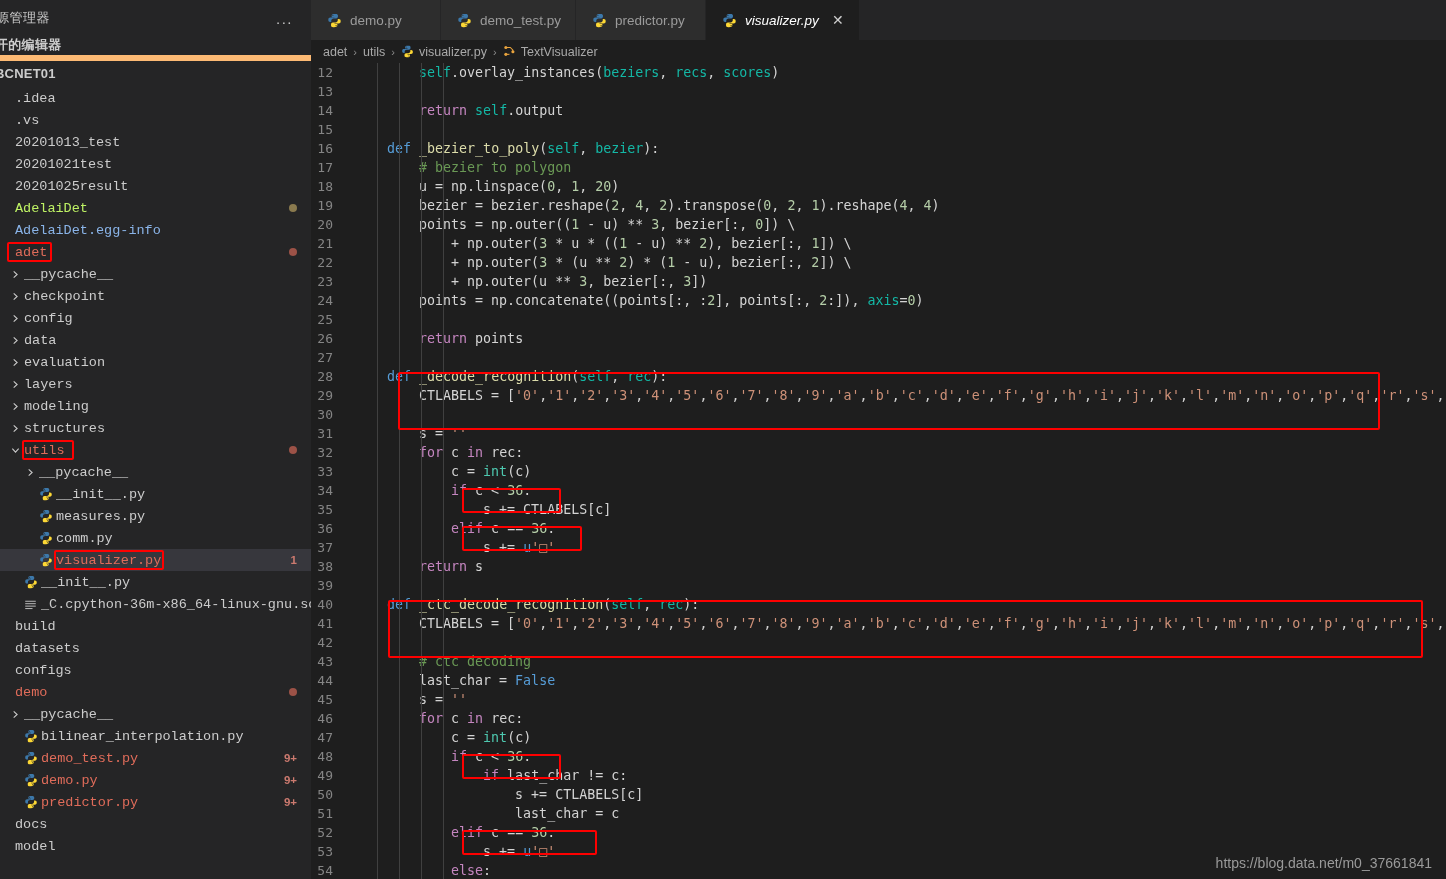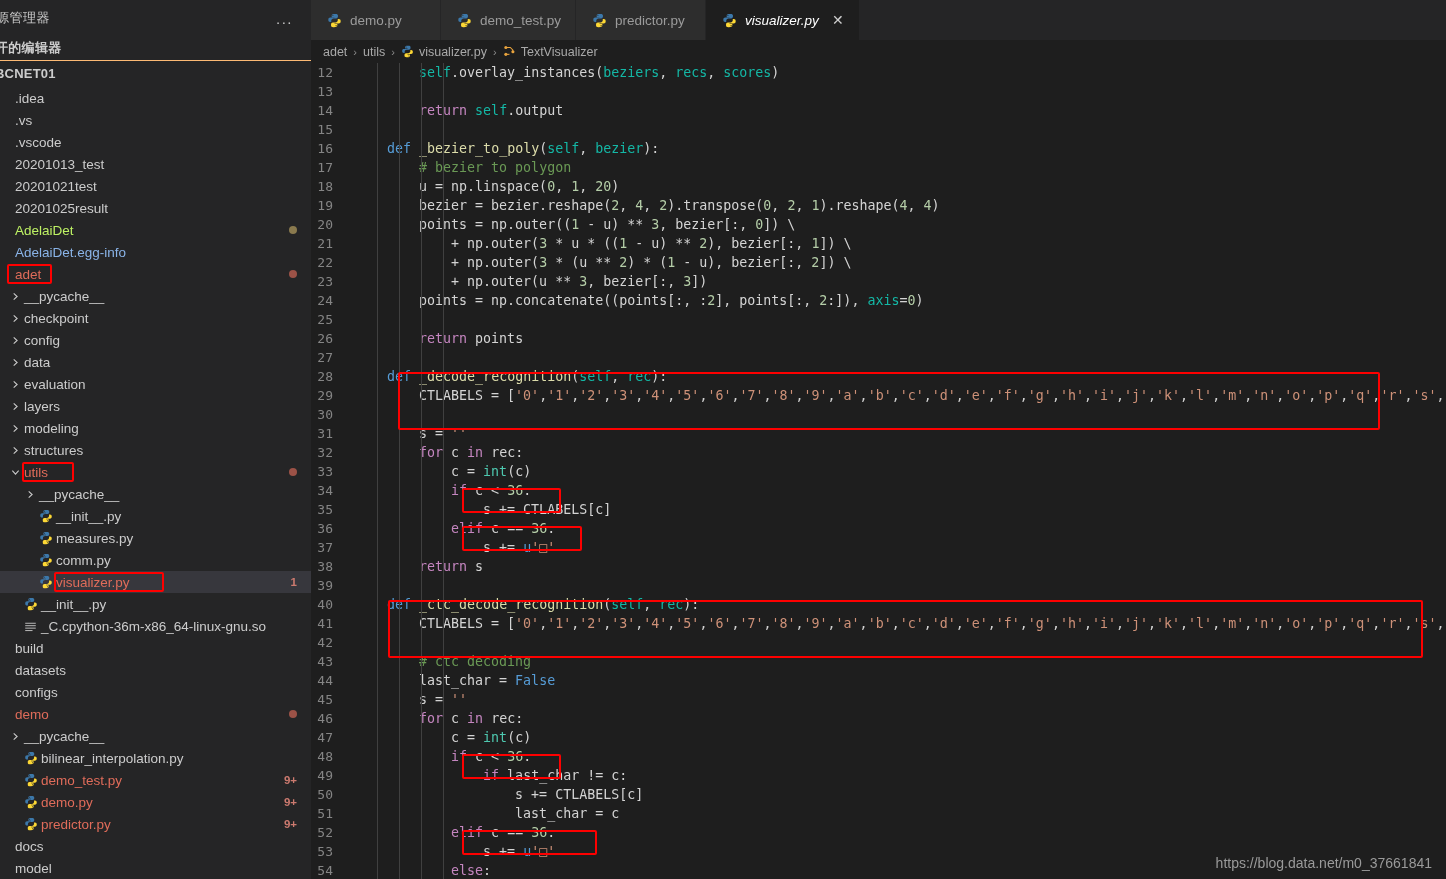--- a/index.html
+++ b/index.html
@@ -28,40 +28,40 @@
   }
   .sb-title-text { margin-left: -4px; letter-spacing: .5px; font-size: 13px; color: #cccccc;}
   .sb-dots {
     position: absolute; right: 18px; top: 50%; transform: translateY(-50%);
     color: #c5c5c5; font-size: 15px; letter-spacing: 1.5px; line-height: 1;
   }
   .sb-section {
     height: 26px; display: flex; align-items: center;
     color: #cccccc; font-size: 13px; font-weight: 700;
     letter-spacing: .3px;
-    border-bottom: 1px solid #fdba74;
+    border-bottom: 6px solid #fdba74;
   }
   .sb-section .sb-section-text { margin-left: -5px; }
 
   .tree { padding-top: 2px; }
   .row {
     height: 22px; display: flex; align-items: center;
     font-size: 13.5px; color: #cccccc;
     position: relative; white-space: nowrap;
     cursor: pointer;
   }
   .row.selected { background: #37373d; }
   .row .chev {
     width: 13px; flex: 0 0 13px; text-align: center;
     color: #cccccc; font-size: 9px; line-height: 1;
     display: inline-block;
   }
   .row .chev svg { display:block; margin: 0 auto; }
   .row .ficon { width: 17px; flex: 0 0 17px; display: flex; align-items: center; justify-content: center; }
-  .row .lbl { padding-left: 2px; }
+  .row .lbl { padding-left: 2px; font-family: Liberation Mono, monospace; }
   .row .badge {
     position: absolute; right: 14px; top: 50%; transform: translateY(-50%);
     font-size: 11.5px; color: #cc7a6f; font-weight: 700;
   }
   .row .dot {
     position: absolute; right: 14px; top: 50%; transform: translateY(-50%);
     width: 8px; height: 8px; border-radius: 50%;
   }
   .c-plain  { color: #cccccc; }
   .c-mod    { color: #bef264; }  
@@ -178,25 +178,20 @@
           <span class="lbl c-plain">.idea</span>
         </div>
         <div class="row">
           <span style="display: inline-block; flex: 0 0 auto;"></span>
           <span class="chev"></span>
           <span class="lbl c-plain">.vs</span>
         </div>
         <div class="row">
           <span style="display: inline-block; flex: 0 0 auto;"></span>
           <span class="chev"></span>
-          <span class="lbl c-plain">.vscode</span>
-        </div>
-        <div class="row">
-          <span style="display: inline-block; flex: 0 0 auto;"></span>
-          <span class="chev"></span>
           <span class="lbl c-plain">20201013_test</span>
         </div>
         <div class="row">
           <span style="display: inline-block; flex: 0 0 auto;"></span>
           <span class="chev"></span>
           <span class="lbl c-plain">20201021test</span>
         </div>
         <div class="row">
           <span style="display: inline-block; flex: 0 0 auto;"></span>
           <span class="chev"></span>

